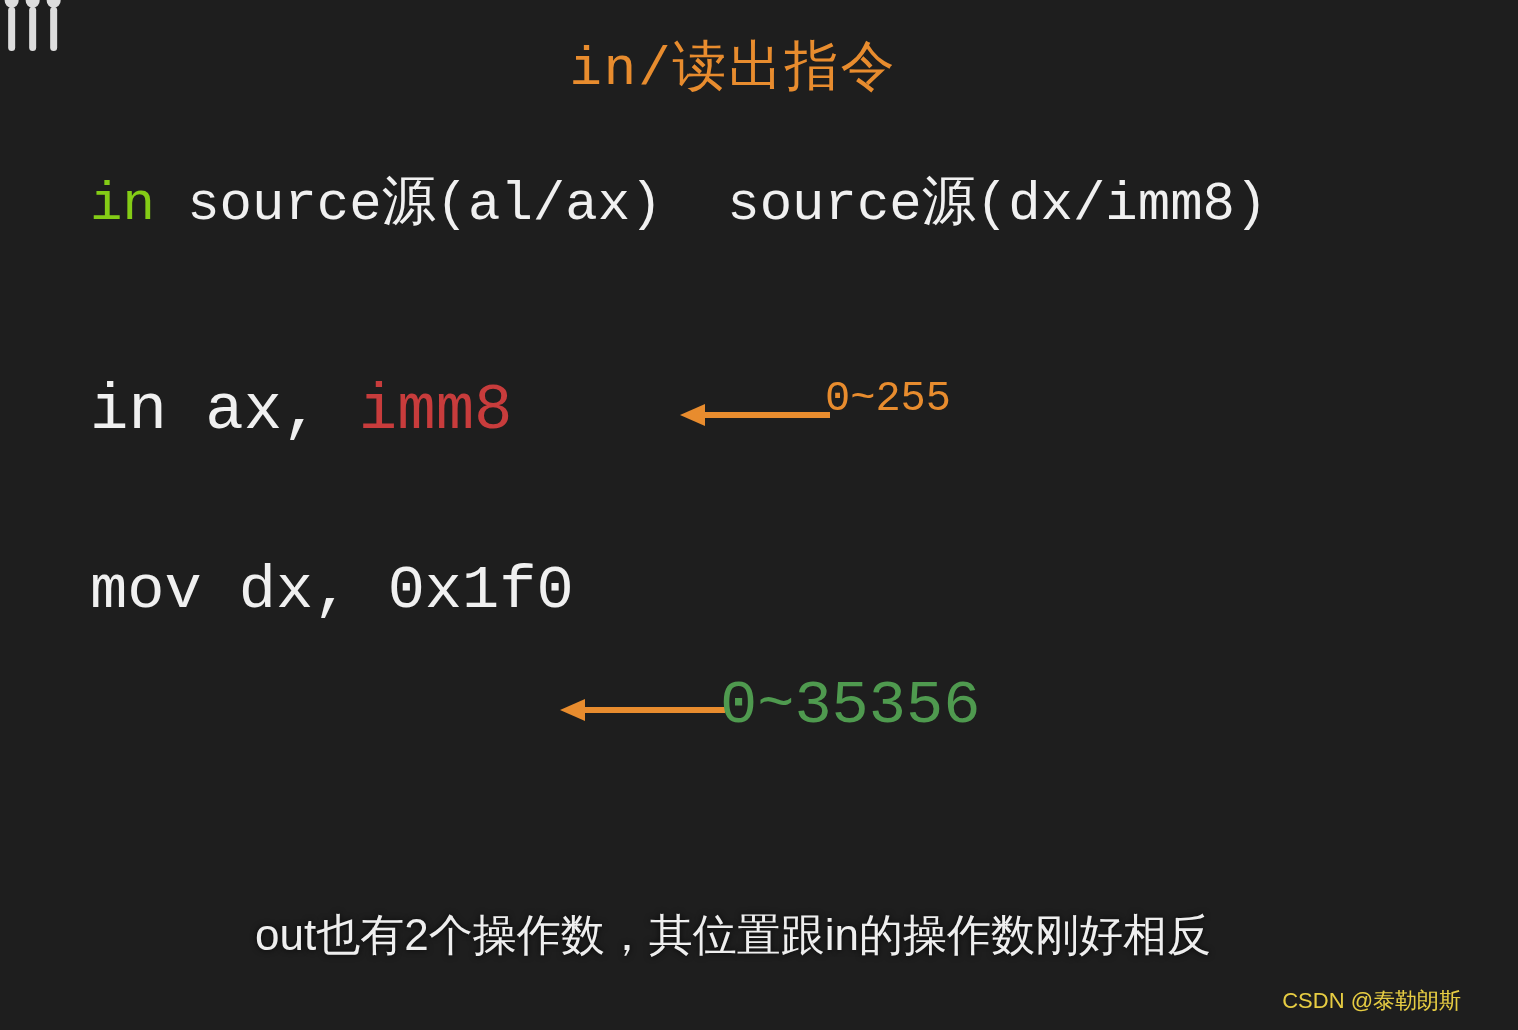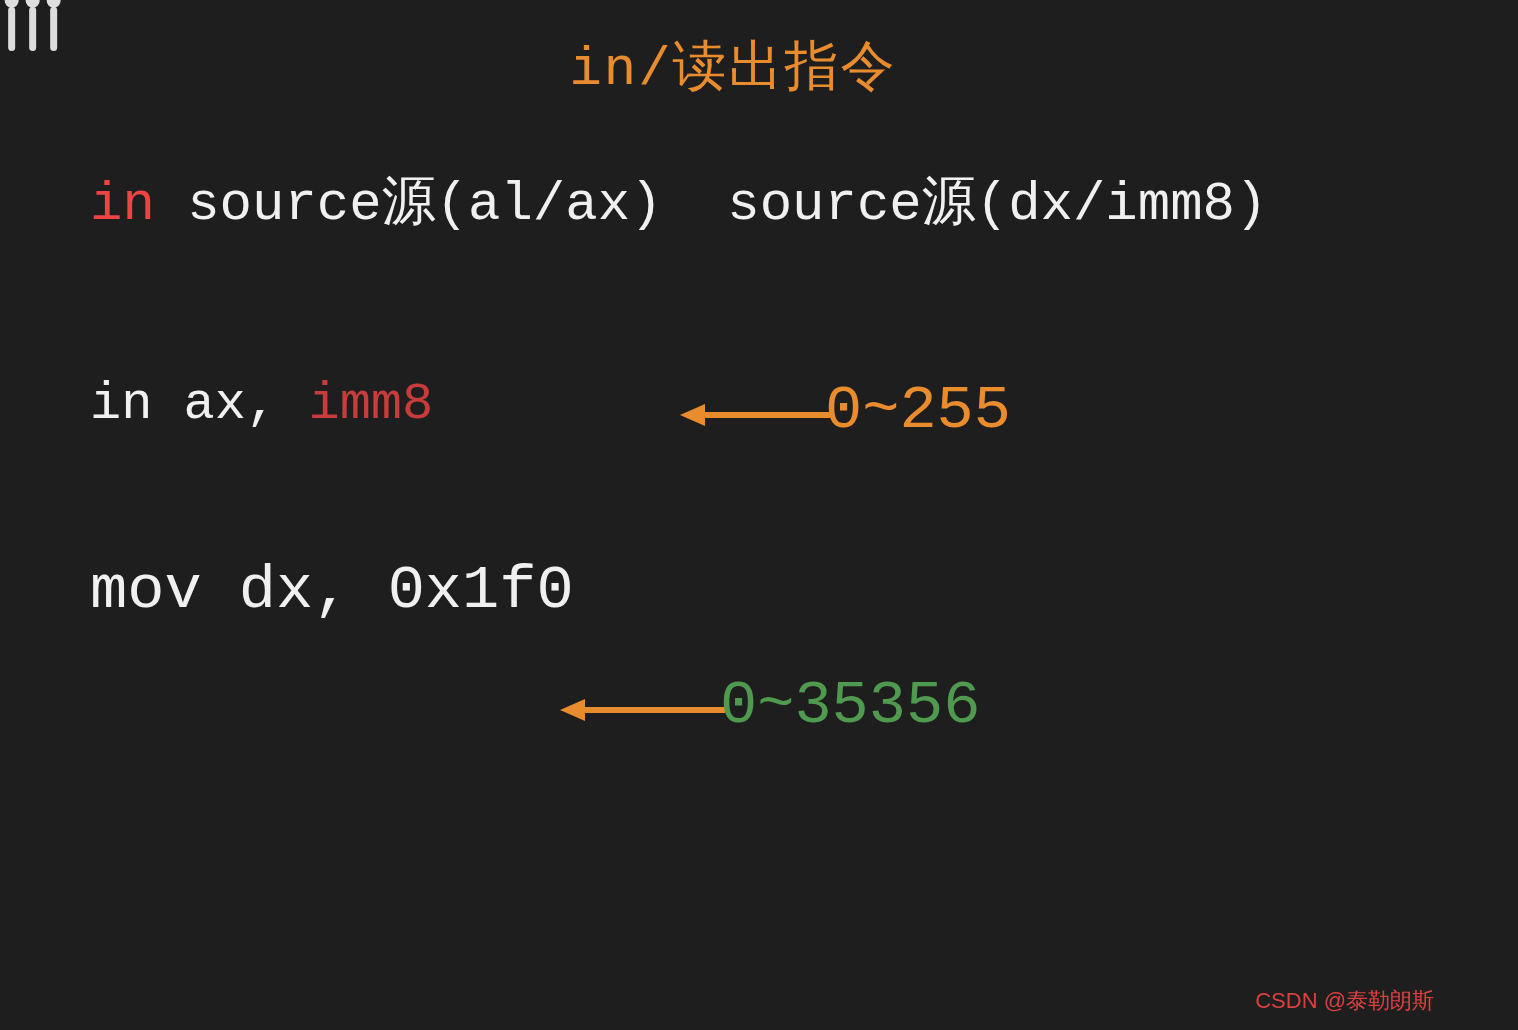--- a/index.html
+++ b/index.html
@@ -41,46 +41,46 @@
 
   .syntax-line {
     position: absolute;
     left: 90px;
     top: 165px;
     font-size: 54px;
     color: #f0f0f0;
     font-family: "Courier New", "SimSun", monospace;
     white-space: pre;
   }
-  .kw-orange { color: #ef4444; }
+  .kw-orange { color: #84cc16; }
   .kw-red    { color: #c83c3c; }
   .kw-green  { color: #4f9a4f; }
 
   .example1 {
     position: absolute;
     left: 90px;
     top: 375px;
-    font-size: 52px;
+    font-size: 64px;
     color: #f0f0f0;
     font-family: "Courier New", monospace;
     white-space: pre;
     text-align: right;
   }
   .arrow1 {
     position: absolute;
     left: 675px;
     top: 390px;
     width: 160px;
     height: 50px;
   }
   .range1 {
     position: absolute;
     left: 825px;
     top: 375px;
-    font-size: 62px;
+    font-size: 42px;
     color: #e88c2e;
     font-family: "Courier New", monospace;
   }
 
   .mov-line {
     position: absolute;
     left: 90px;
     top: 555px;
     font-size: 62px;
     color: #f0f0f0;
@@ -120,23 +120,23 @@
     bottom: 65px;
     text-align: center;
     color: #eeeeee;
     font-size: 44px;
     font-family: "Microsoft YaHei", "SimHei", sans-serif;
     text-shadow: 0 0 6px rgba(0,0,0,0.8);
   }
 
   .csdn-watermark {
     position: absolute;
-    right: 32px;
+    right: 5px;
     bottom: 14px;
-    color: #ef4444;
+    color: #fde047;
     font-size: 22px;
     font-family: "Microsoft YaHei", sans-serif;
     opacity: 0.9;
   }
 </style>
 </head>
 <body>
 
 <div class="stage">
 
@@ -169,15 +169,16 @@
   <div class="mov-line">mov dx, 0x1f0</div>
 
   <div class="arrow2">
     <svg viewBox="0 0 175 50">
       <line x1="25" y1="25" x2="170" y2="25" stroke="#e88c2e" stroke-width="6"></line>
       <polygon points="5,25 30,14 30,36" fill="#e88c2e"></polygon>
     </svg>
   </div>
   <div class="range2">0~35356</div>
 
+  <div class="subtitle">out也有2个操作数，其位置跟in的操作数刚好相反</div>
 
   <div class="csdn-watermark">CSDN @泰勒朗斯</div>
 </div>
 
 </body></html>

